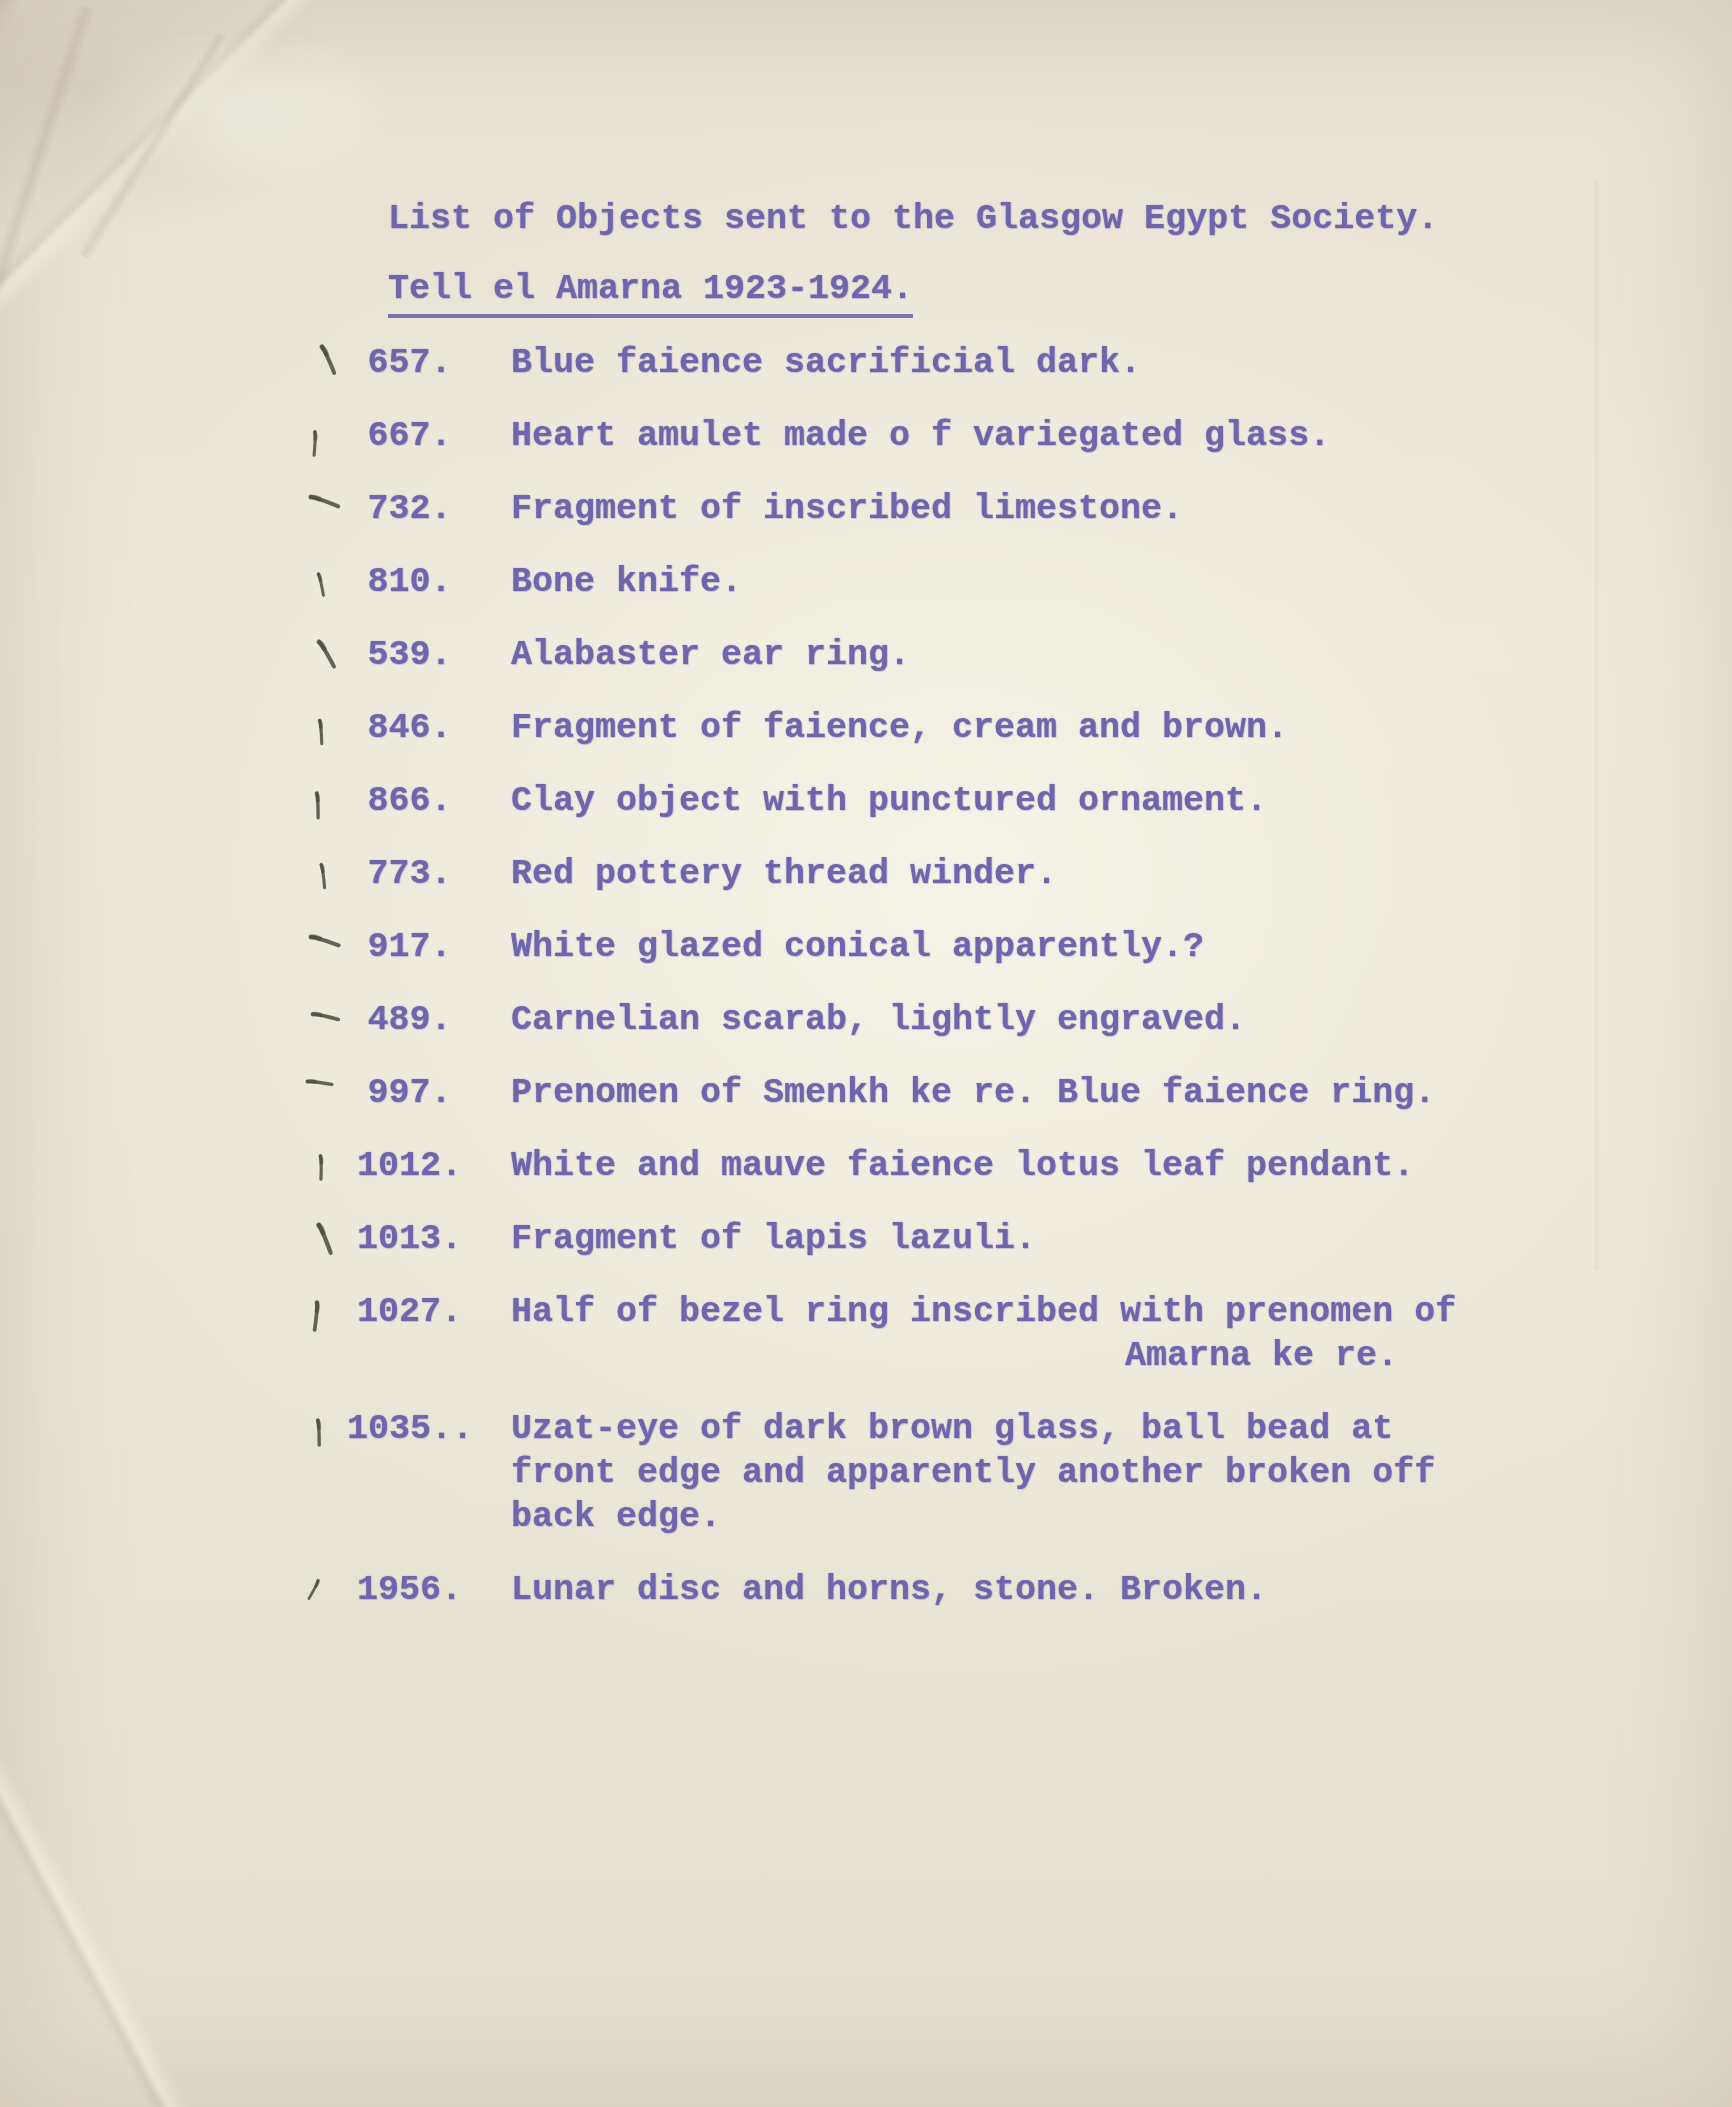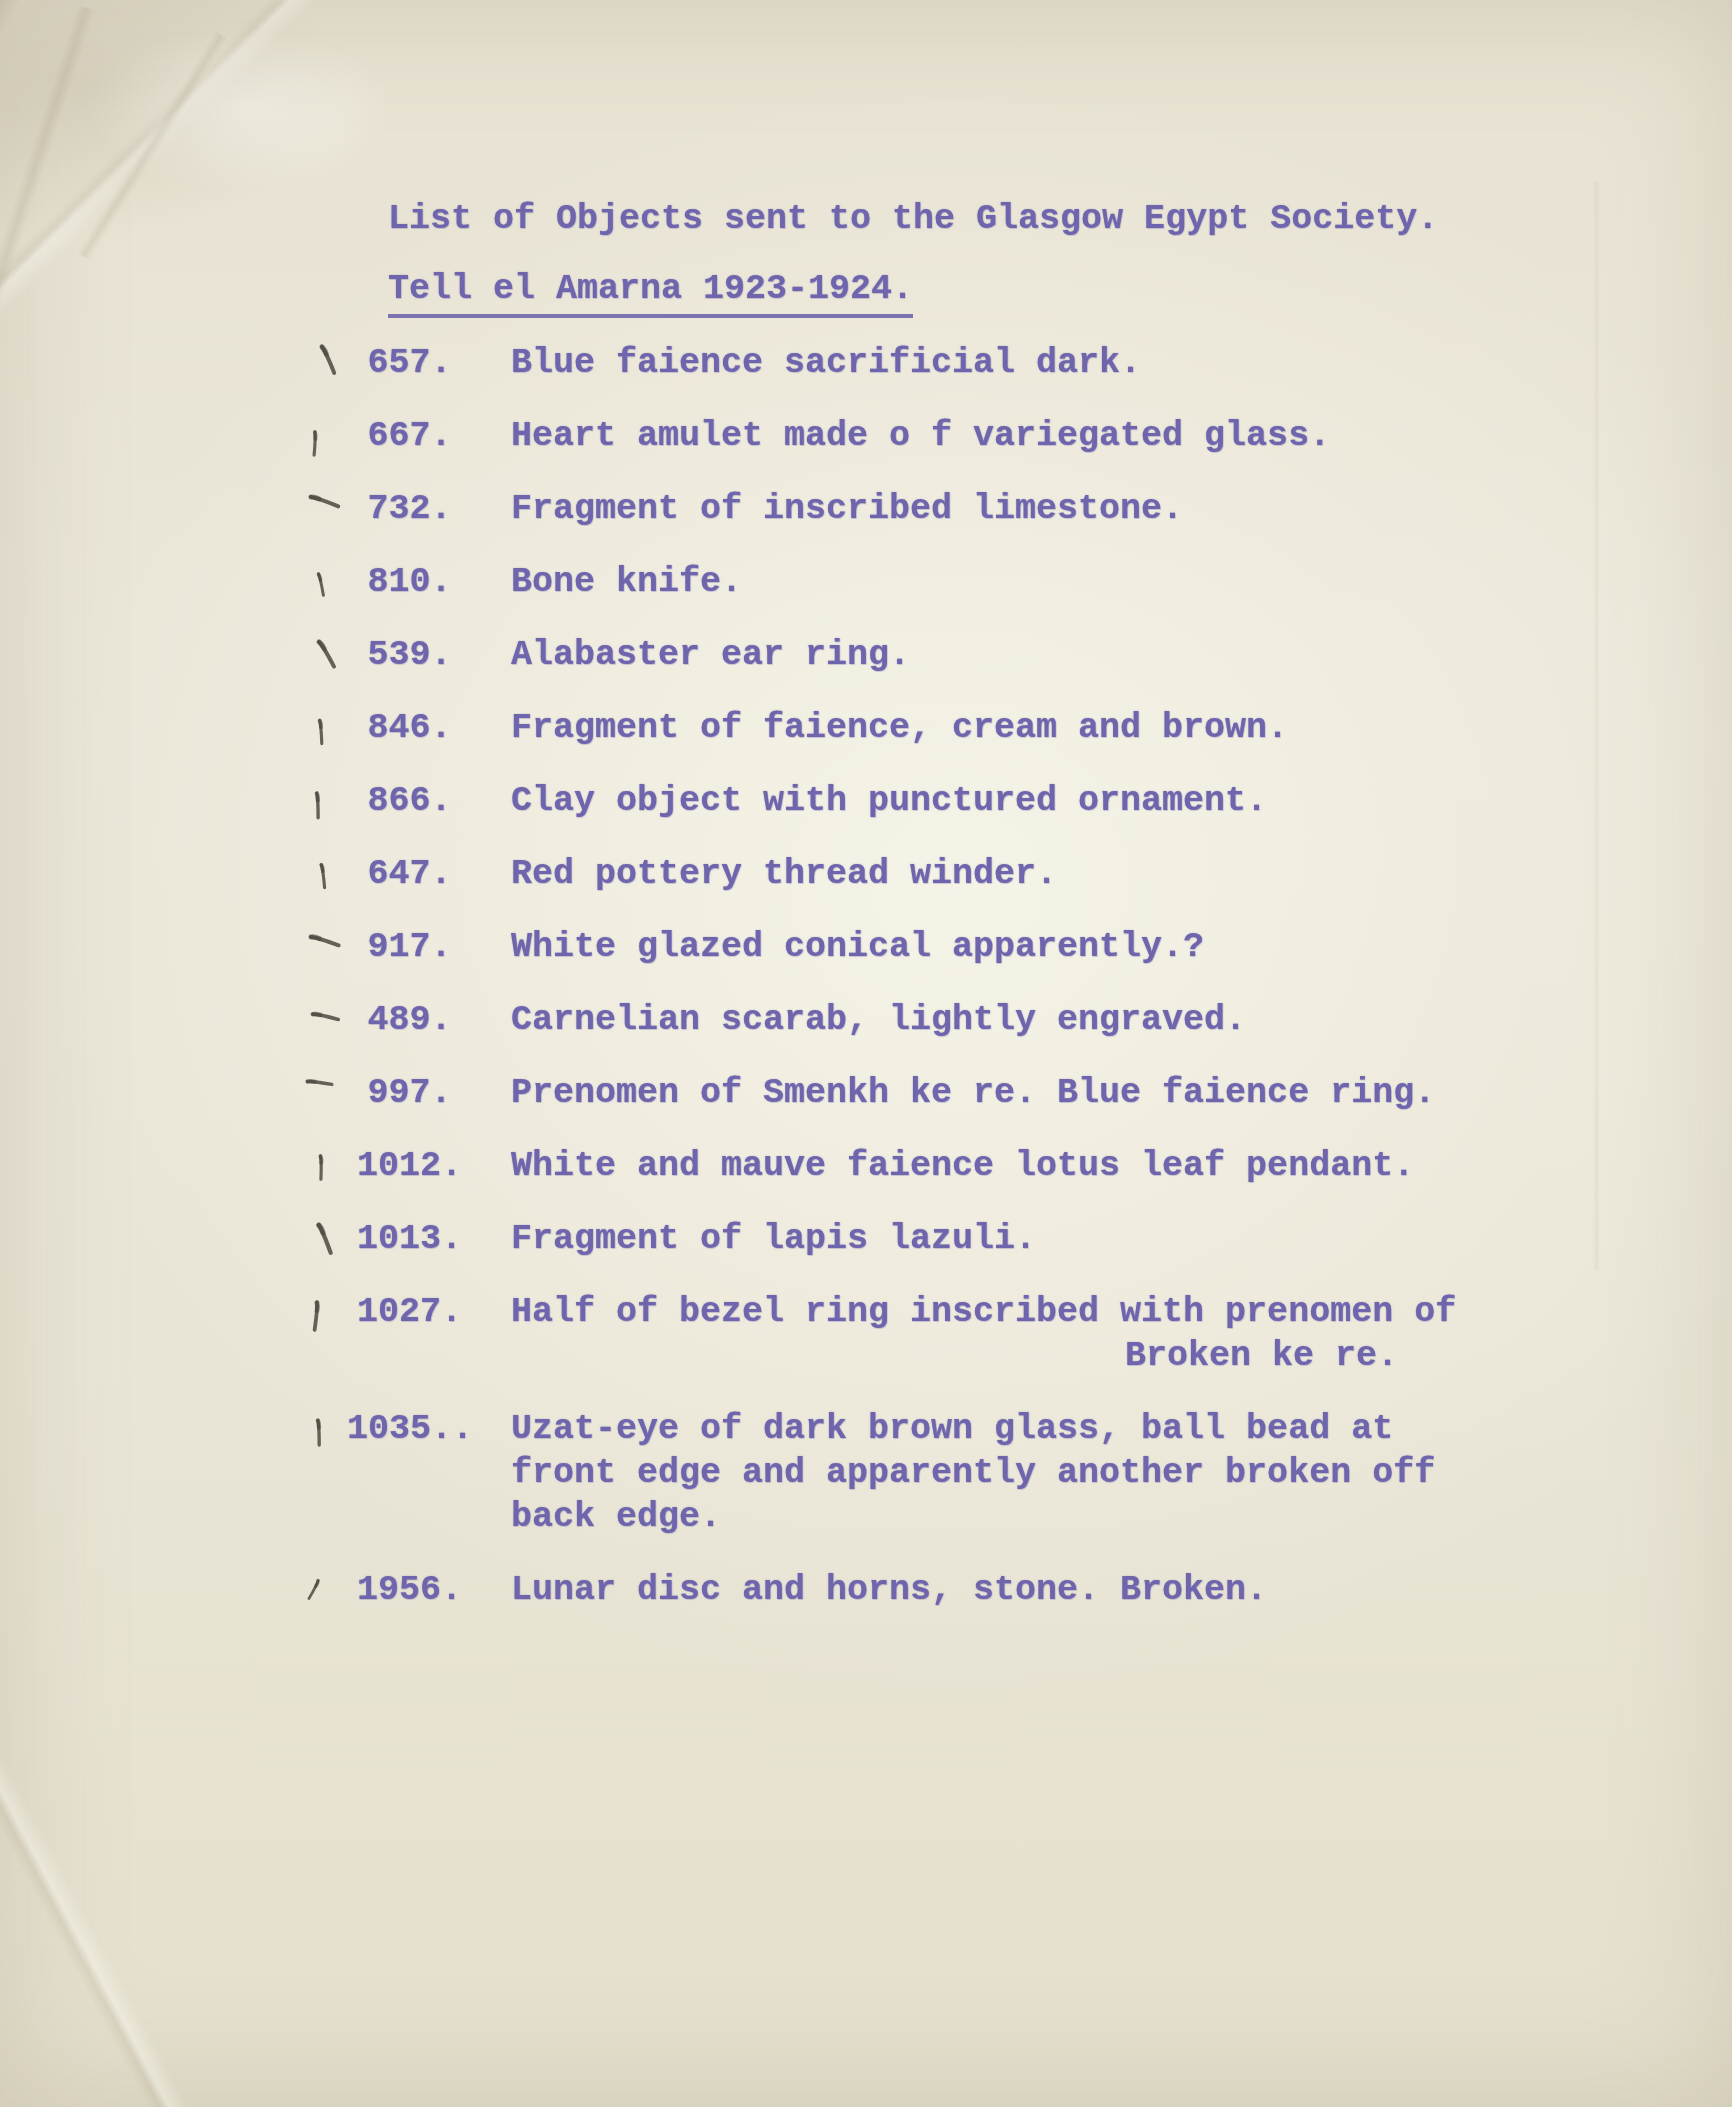--- a/index.html
+++ b/index.html
@@ -154,21 +154,21 @@
     <span class="desc-col ink"><span>Clay object with punctured ornament.</span></span>
   </div>
 
   <div class="entry">
     <span class="tick-col">
       <svg width="32" height="26" viewBox="0 0 44 36" style="transform: rotate(45deg) translate(0px, 2.9px) scale(0.8);">
         <path d="M5 5 C 13 9, 24 18, 37 29" stroke="#46443a" stroke-width="5.5" fill="none" stroke-linecap="round" opacity="0.82"></path>
         <path d="M5 5 C 9 6, 12 8, 15 11" stroke="#46443a" stroke-width="7" fill="none" stroke-linecap="round" opacity="0.55"></path>
       </svg>
     </span>
-    <span class="num-col ink">647.</span>
+    <span class="num-col ink">773.</span>
     <span class="desc-col ink"><span>Red pottery thread winder.</span></span>
   </div>
 
   <div class="entry">
     <span class="tick-col">
       <svg width="32" height="26" viewBox="0 0 44 36" style="transform: rotate(-20deg) translate(2.9px, -5.8px);">
         <path d="M5 5 C 13 9, 24 18, 37 29" stroke="#46443a" stroke-width="5.5" fill="none" stroke-linecap="round" opacity="0.82"></path>
         <path d="M5 5 C 9 6, 12 8, 15 11" stroke="#46443a" stroke-width="7" fill="none" stroke-linecap="round" opacity="0.55"></path>
       </svg>
     </span>
@@ -221,21 +221,21 @@
   </div>
 
   <div class="entry">
     <span class="tick-col">
       <svg width="32" height="26" viewBox="0 0 44 36" style="transform: rotate(58deg) translate(-1.5px, 10.2px) scale(0.95);">
         <path d="M5 5 C 13 9, 24 18, 37 29" stroke="#46443a" stroke-width="5.5" fill="none" stroke-linecap="round" opacity="0.82"></path>
         <path d="M5 5 C 9 6, 12 8, 15 11" stroke="#46443a" stroke-width="7" fill="none" stroke-linecap="round" opacity="0.55"></path>
       </svg>
     </span>
     <span class="num-col ink">1027.</span>
-    <span class="desc-col ink"><span>Half of bezel ring inscribed with prenomen of</span><div class="cont-line cont-offset">Broken ke re.</div></span>
+    <span class="desc-col ink"><span>Half of bezel ring inscribed with prenomen of</span><div class="cont-line cont-offset">Amarna ke re.</div></span>
   </div>
 
   <div class="entry">
     <span class="tick-col">
       <svg width="32" height="26" viewBox="0 0 44 36" style="transform: rotate(50deg) translate(-1.5px, 7.3px) scale(0.85);">
         <path d="M5 5 C 13 9, 24 18, 37 29" stroke="#46443a" stroke-width="5.5" fill="none" stroke-linecap="round" opacity="0.82"></path>
         <path d="M5 5 C 9 6, 12 8, 15 11" stroke="#46443a" stroke-width="7" fill="none" stroke-linecap="round" opacity="0.55"></path>
       </svg>
     </span>
     <span class="num-col ink">1035..</span>

